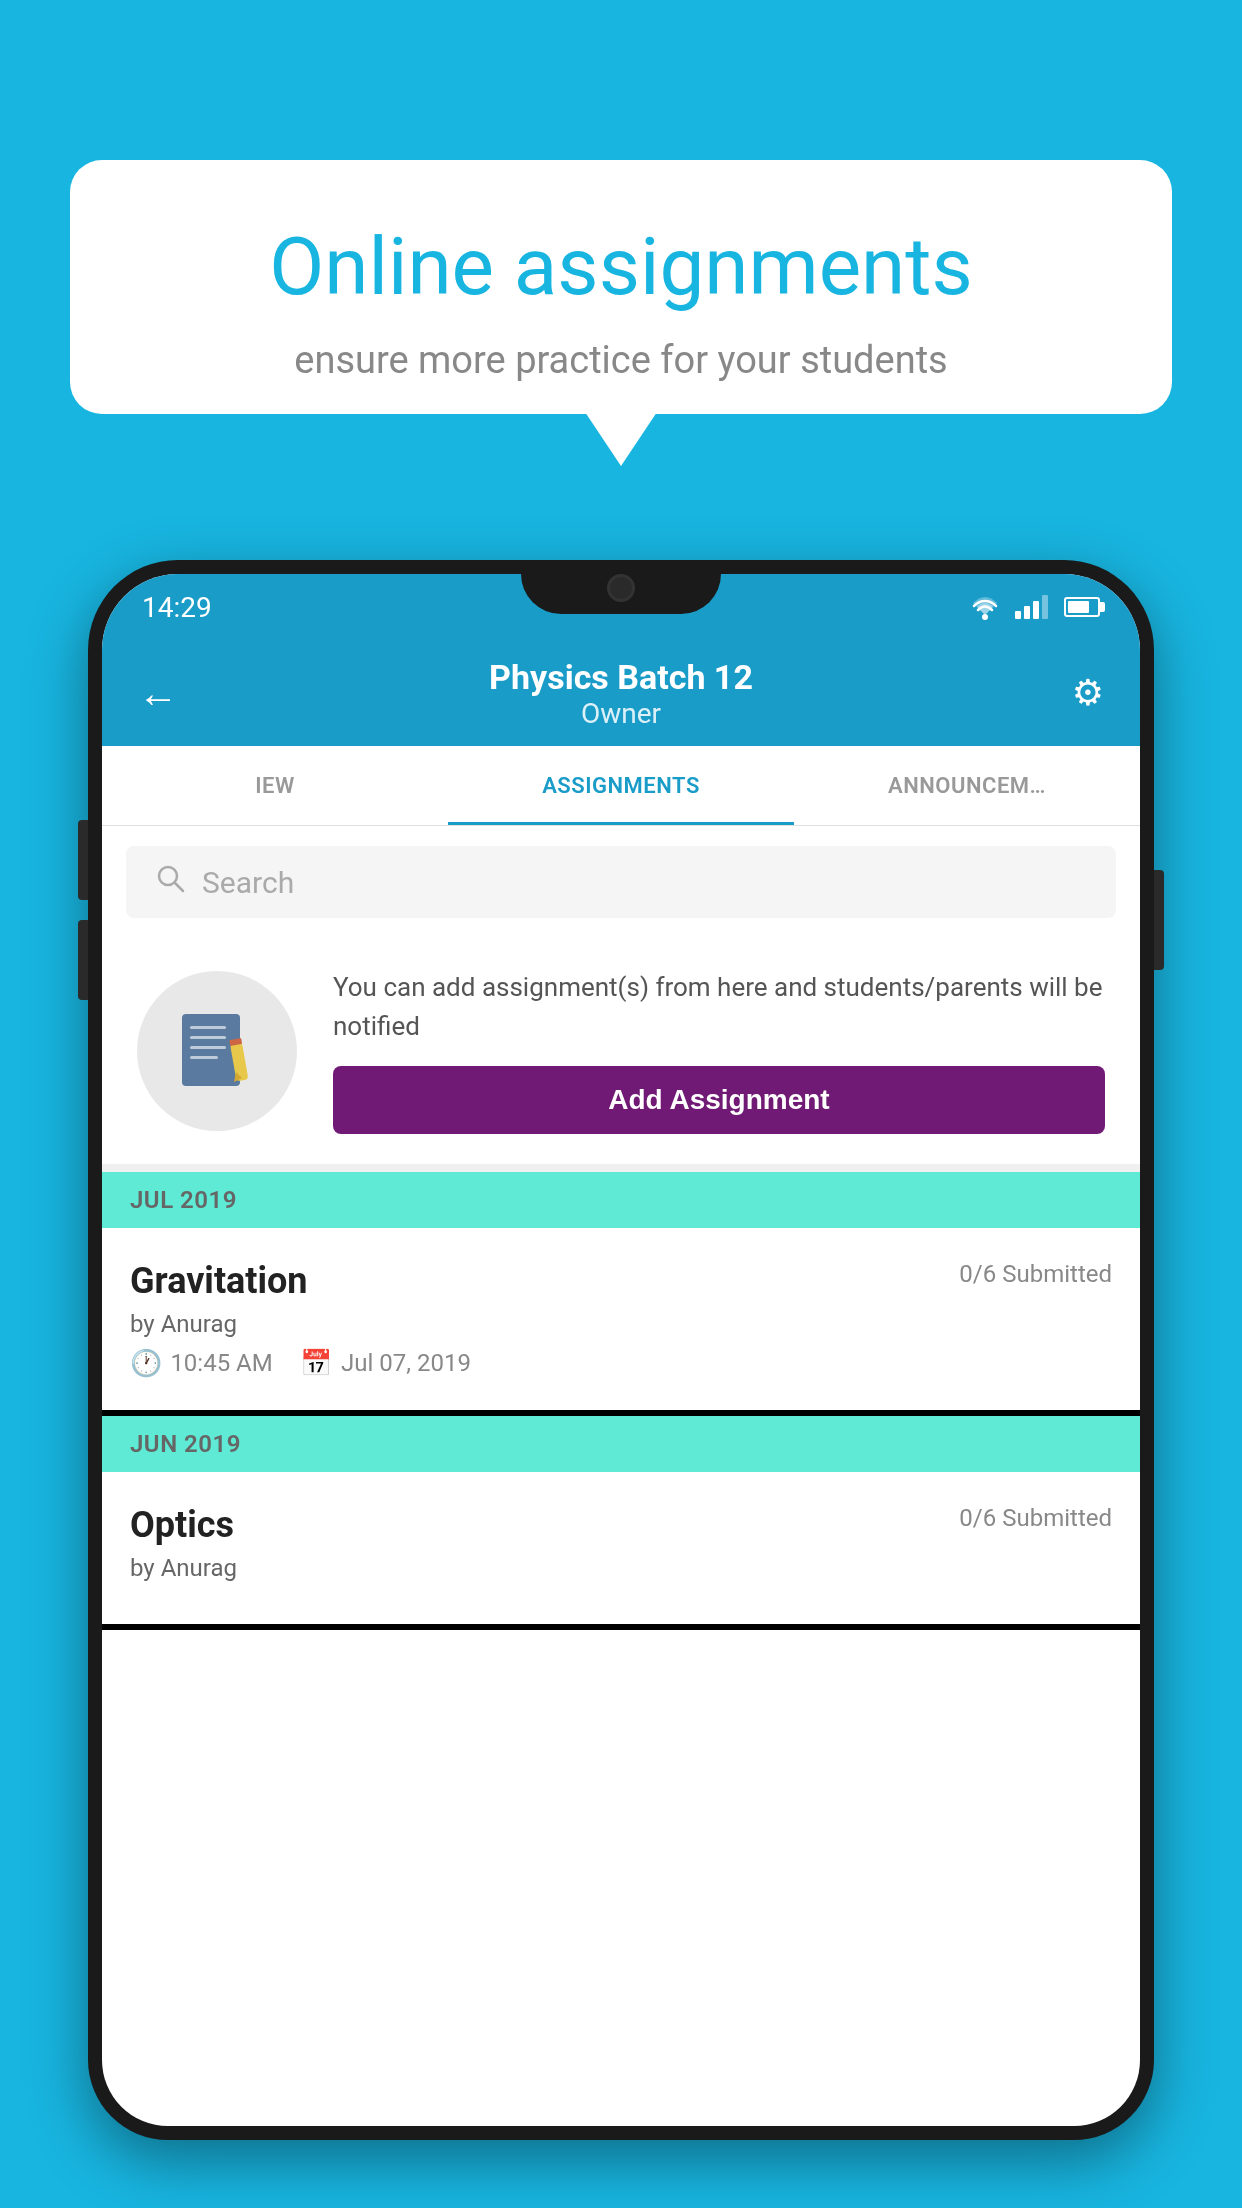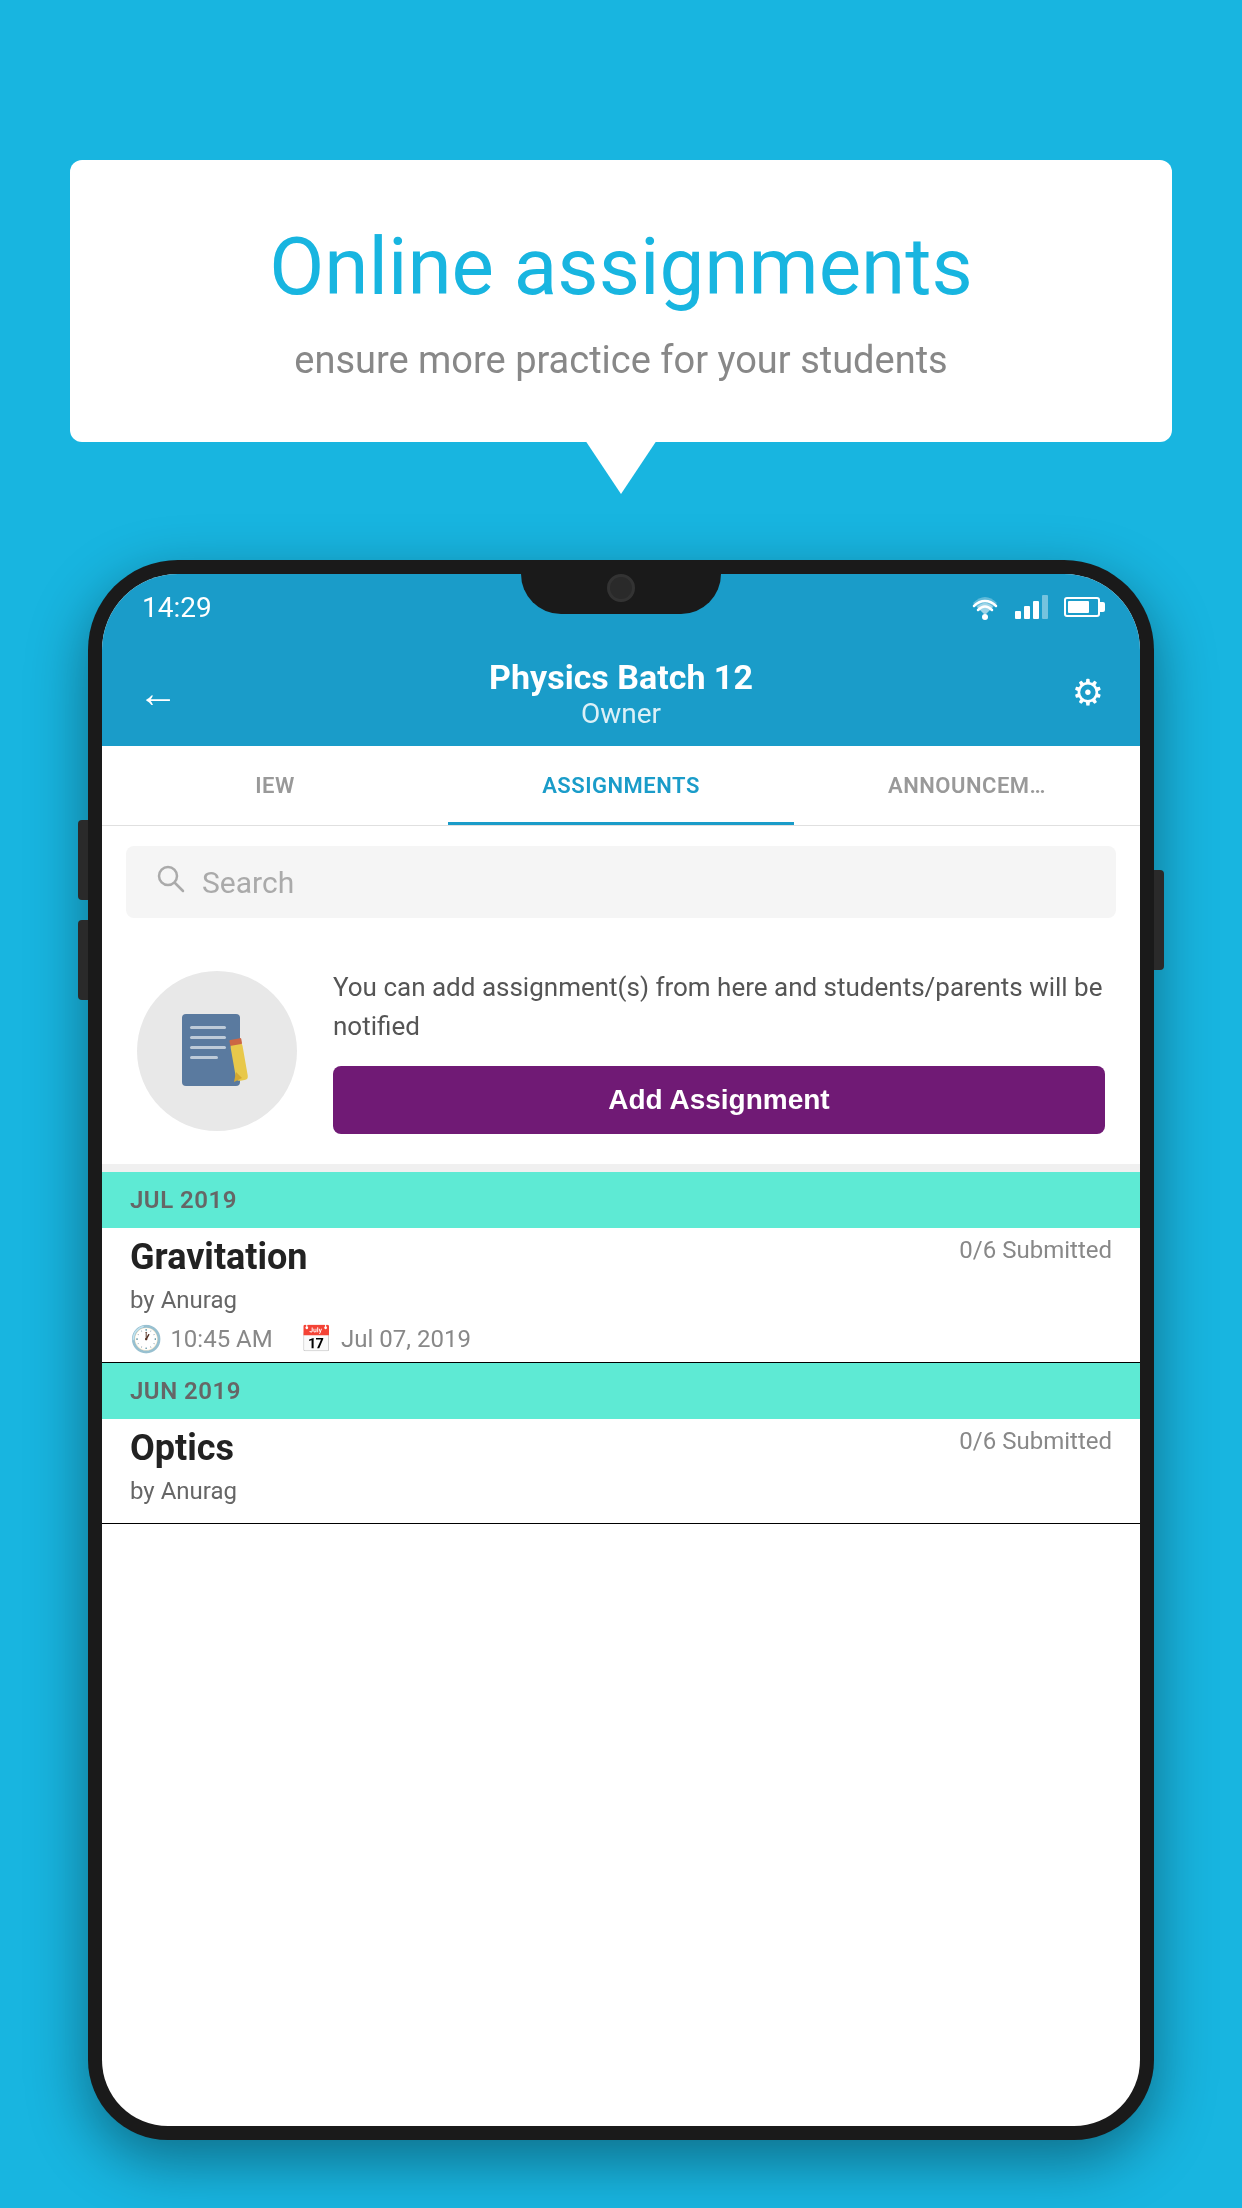--- a/index.html
+++ b/index.html
@@ -19,22 +19,22 @@
       top: 160px;
       left: 70px;
       right: 70px;
       display: flex;
       flex-direction: column;
       align-items: center;
     }
 
     .speech-bubble {
       background: white;
-      border-radius: 12px;
-      padding: 60px 70px 60px 70px;
+      border-radius: 32px;
+      padding: 60px 70px 32px 70px;
       width: 100%;
       position: relative;
     }
 
     .speech-bubble::after {
       content: '';
       position: absolute;
       bottom: -52px;
       left: 50%;
       transform: translateX(-50%);
@@ -359,22 +359,22 @@
       padding: 14px 28px;
       font-size: 24px;
       font-weight: 600;
       color: #666;
       letter-spacing: 0.5px;
     }
 
     
     .assignment-item {
       background: white;
-      padding: 8px 28px;
-      border-bottom: 1px solid #000000;
+      padding: 32px 28px;
+      border-bottom: 6px solid #000000;
     }
 
     .assignment-top {
       display: flex;
       justify-content: space-between;
       align-items: flex-start;
       margin-bottom: 8px;
     }
 
     .assignment-name {

